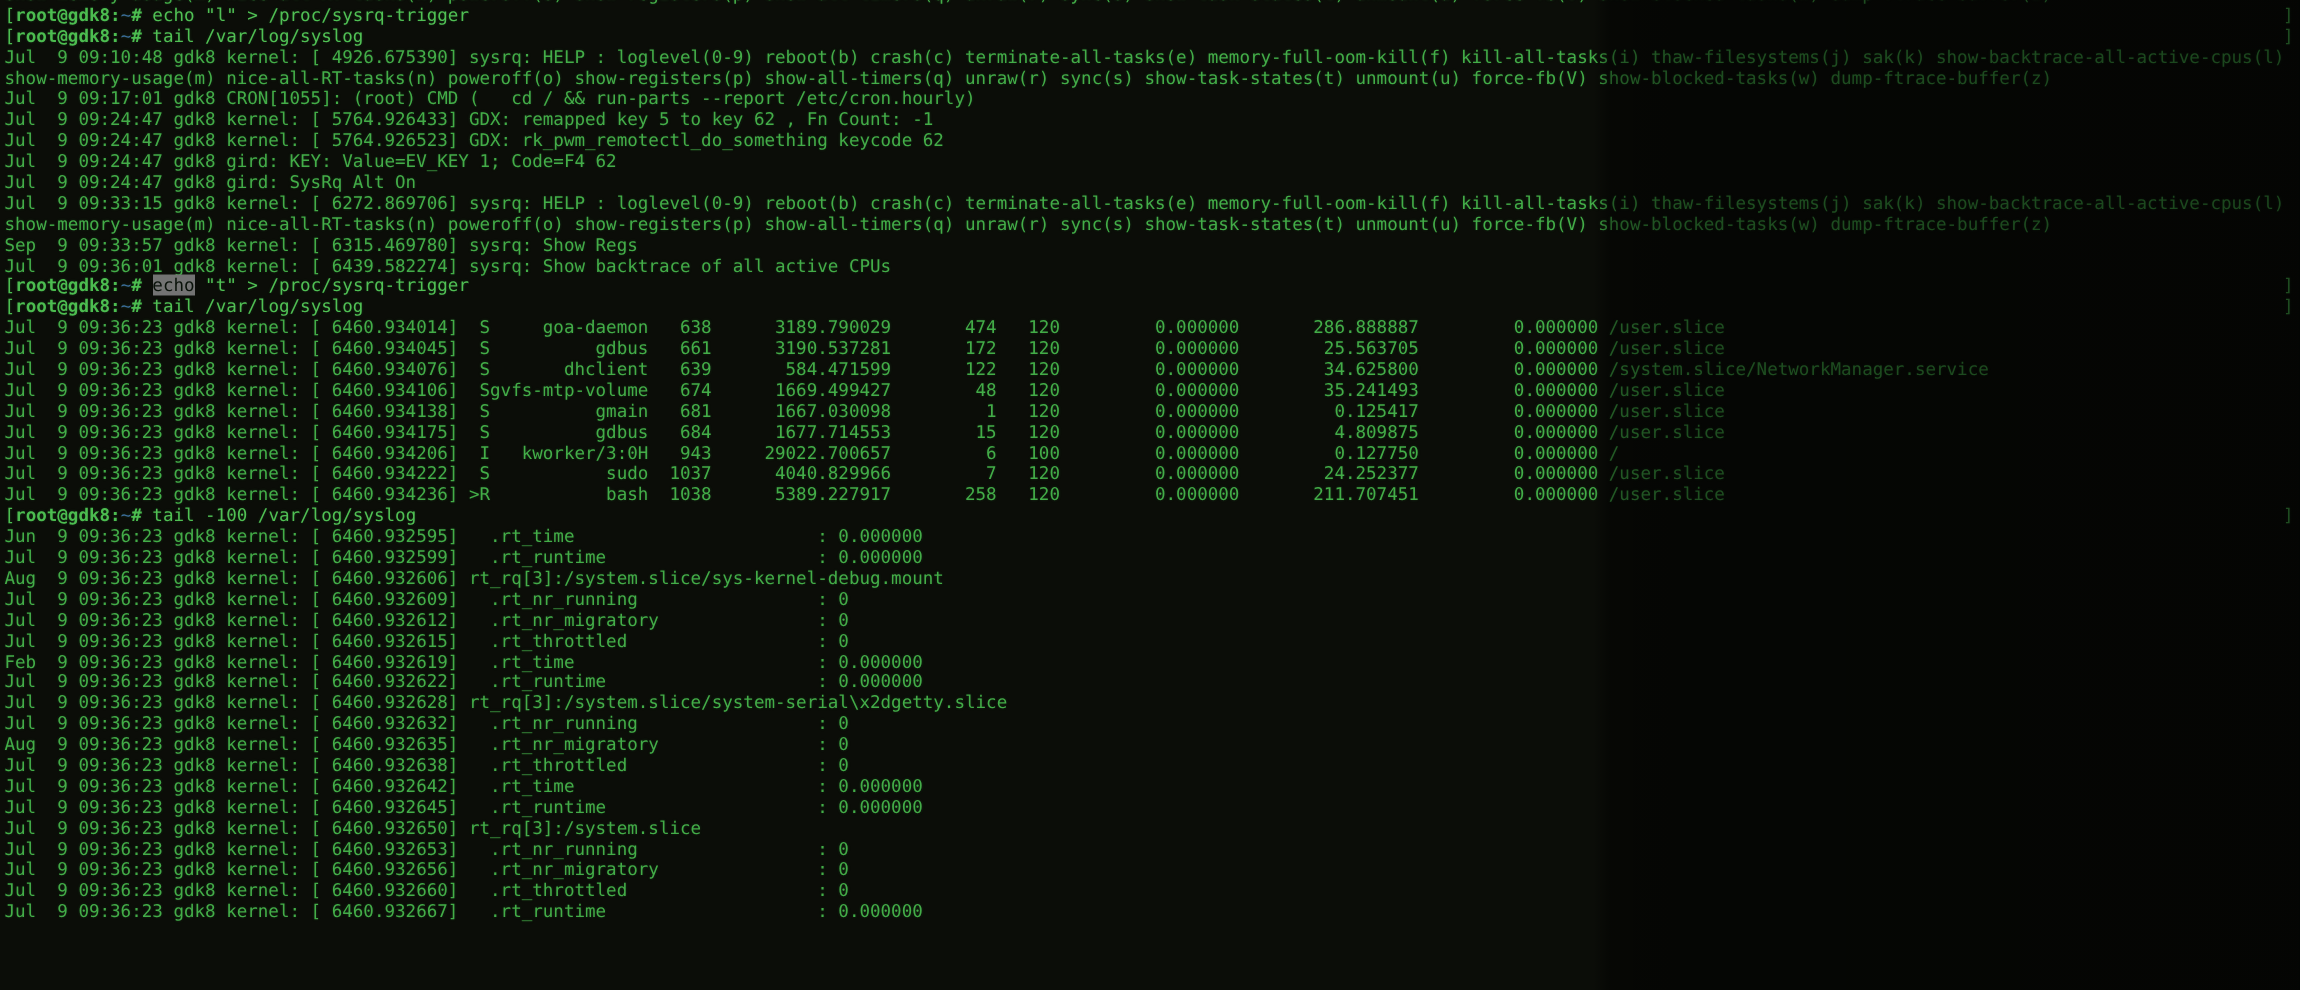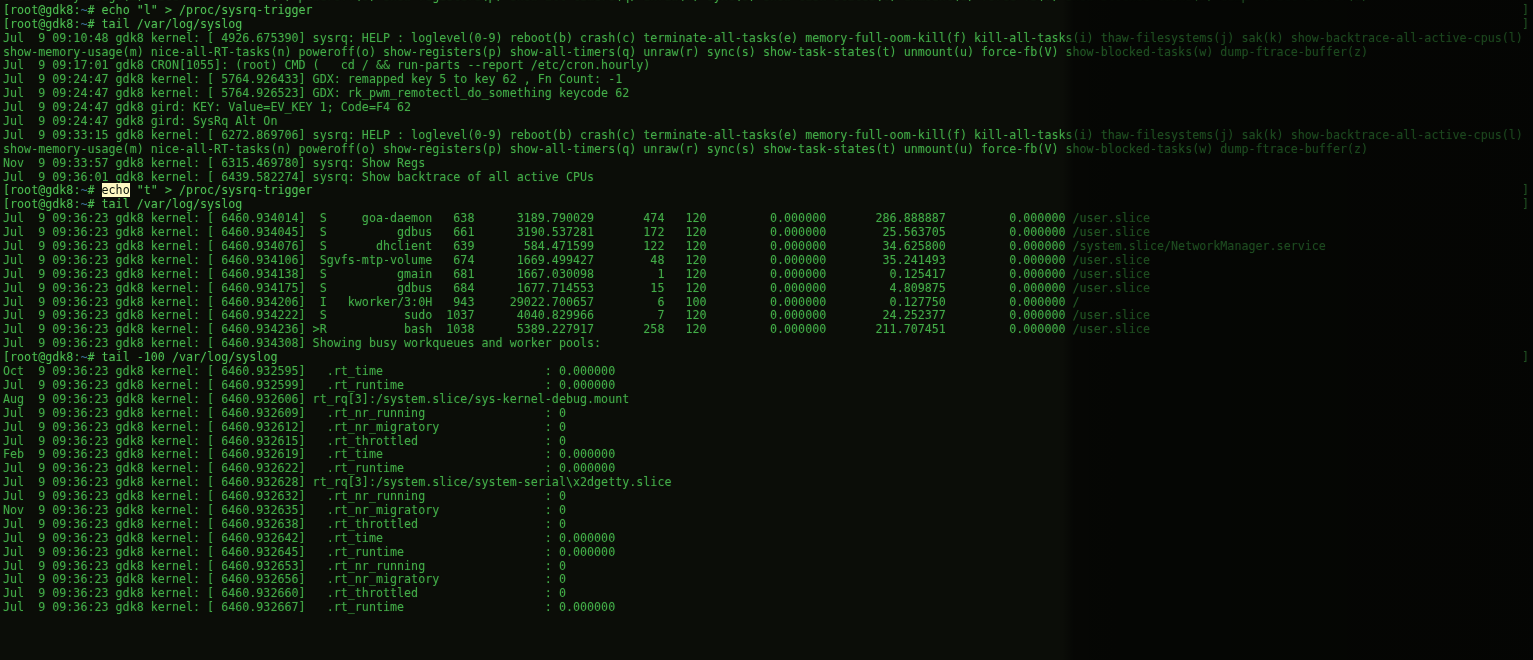--- a/index.html
+++ b/index.html
@@ -9,26 +9,26 @@
   }
   .screen{
     position:absolute;inset:0;
     font-family:"DejaVu Sans Mono",monospace;
     font-size:11.7px;line-height:13.9px;
     color:#43ad48;
     text-shadow:0 0 2px rgba(70,190,80,.22);
   }
   .lines{position:absolute;left:3px;top:-10px;right:0;}
   .line{height:13.9px;white-space:pre;position:relative;}
-  .pu{color:#4cbd50;}
+  .pu{color:#4cbd50;font-weight:bold;}
   .pb{color:#4cbd50;}
   .pp{color:#3c6d9c;}
   .cmd{color:#50c054;}
   .pr-close{position:absolute;right:4px;top:0;}
-  .hl{background:#fef9c3;color:#0a120a;text-shadow:none;}
+  .hl{background:#737373;color:#0a120a;text-shadow:none;}
   .shade{
     position:absolute;top:0;bottom:0;left:1062px;right:0;
     background:linear-gradient(to right,
       rgba(0,0,0,0) 0px,
       rgba(0,0,0,.48) 12px,
       rgba(0,0,0,.55) 60px,
       rgba(0,0,0,.60) 100%);
     pointer-events:none;
   }
 </style>
@@ -43,49 +43,49 @@
         <div class="line"><span class="pb">[</span><span class="pu">root@gdk8:</span><span class="pp">~</span><span class="pu"># </span><span class="cmd">tail /var/log/syslog</span><span class="pb pr-close">]</span></div>
         <div class="line">Jul  9 09:10:48 gdk8 kernel: [ 4926.675390] sysrq: HELP : loglevel(0-9) reboot(b) crash(c) terminate-all-tasks(e) memory-full-oom-kill(f) kill-all-tasks(i) thaw-filesystems(j) sak(k) show-backtrace-all-active-cpus(l)</div>
         <div class="line">show-memory-usage(m) nice-all-RT-tasks(n) poweroff(o) show-registers(p) show-all-timers(q) unraw(r) sync(s) show-task-states(t) unmount(u) force-fb(V) show-blocked-tasks(w) dump-ftrace-buffer(z)</div>
         <div class="line">Jul  9 09:17:01 gdk8 CRON[1055]: (root) CMD (   cd / &amp;&amp; run-parts --report /etc/cron.hourly)</div>
         <div class="line">Jul  9 09:24:47 gdk8 kernel: [ 5764.926433] GDX: remapped key 5 to key 62 , Fn Count: -1</div>
         <div class="line">Jul  9 09:24:47 gdk8 kernel: [ 5764.926523] GDX: rk_pwm_remotectl_do_something keycode 62</div>
         <div class="line">Jul  9 09:24:47 gdk8 gird: KEY: Value=EV_KEY 1; Code=F4 62</div>
         <div class="line">Jul  9 09:24:47 gdk8 gird: SysRq Alt On</div>
         <div class="line">Jul  9 09:33:15 gdk8 kernel: [ 6272.869706] sysrq: HELP : loglevel(0-9) reboot(b) crash(c) terminate-all-tasks(e) memory-full-oom-kill(f) kill-all-tasks(i) thaw-filesystems(j) sak(k) show-backtrace-all-active-cpus(l)</div>
         <div class="line">show-memory-usage(m) nice-all-RT-tasks(n) poweroff(o) show-registers(p) show-all-timers(q) unraw(r) sync(s) show-task-states(t) unmount(u) force-fb(V) show-blocked-tasks(w) dump-ftrace-buffer(z)</div>
-        <div class="line">Nov  9 09:33:57 gdk8 kernel: [ 6315.469780] sysrq: Show Regs</div>
+        <div class="line">Sep  9 09:33:57 gdk8 kernel: [ 6315.469780] sysrq: Show Regs</div>
         <div class="line">Jul  9 09:36:01 gdk8 kernel: [ 6439.582274] sysrq: Show backtrace of all active CPUs</div>
         <div class="line"><span class="pb">[</span><span class="pu">root@gdk8:</span><span class="pp">~</span><span class="pu"># </span><span class="cmd hl">echo</span><span class="cmd"> "t" &gt; /proc/sysrq-trigger</span><span class="pb pr-close">]</span></div>
         <div class="line"><span class="pb">[</span><span class="pu">root@gdk8:</span><span class="pp">~</span><span class="pu"># </span><span class="cmd">tail /var/log/syslog</span><span class="pb pr-close">]</span></div>
         <div class="line">Jul  9 09:36:23 gdk8 kernel: [ 6460.934014]  S     goa-daemon   638      3189.790029       474   120         0.000000       286.888887         0.000000 /user.slice</div>
         <div class="line">Jul  9 09:36:23 gdk8 kernel: [ 6460.934045]  S          gdbus   661      3190.537281       172   120         0.000000        25.563705         0.000000 /user.slice</div>
         <div class="line">Jul  9 09:36:23 gdk8 kernel: [ 6460.934076]  S       dhclient   639       584.471599       122   120         0.000000        34.625800         0.000000 /system.slice/NetworkManager.service</div>
         <div class="line">Jul  9 09:36:23 gdk8 kernel: [ 6460.934106]  Sgvfs-mtp-volume   674      1669.499427        48   120         0.000000        35.241493         0.000000 /user.slice</div>
         <div class="line">Jul  9 09:36:23 gdk8 kernel: [ 6460.934138]  S          gmain   681      1667.030098         1   120         0.000000         0.125417         0.000000 /user.slice</div>
         <div class="line">Jul  9 09:36:23 gdk8 kernel: [ 6460.934175]  S          gdbus   684      1677.714553        15   120         0.000000         4.809875         0.000000 /user.slice</div>
         <div class="line">Jul  9 09:36:23 gdk8 kernel: [ 6460.934206]  I   kworker/3:0H   943     29022.700657         6   100         0.000000         0.127750         0.000000 /</div>
         <div class="line">Jul  9 09:36:23 gdk8 kernel: [ 6460.934222]  S           sudo  1037      4040.829966         7   120         0.000000        24.252377         0.000000 /user.slice</div>
         <div class="line">Jul  9 09:36:23 gdk8 kernel: [ 6460.934236] &gt;R           bash  1038      5389.227917       258   120         0.000000       211.707451         0.000000 /user.slice</div>
-        <div class="line">Jul  9 09:36:23 gdk8 kernel: [ 6460.934308] Showing busy workqueues and worker pools:</div>
         <div class="line"><span class="pb">[</span><span class="pu">root@gdk8:</span><span class="pp">~</span><span class="pu"># </span><span class="cmd">tail -100 /var/log/syslog</span><span class="pb pr-close">]</span></div>
-        <div class="line">Oct  9 09:36:23 gdk8 kernel: [ 6460.932595]   .rt_time                       : 0.000000</div>
+        <div class="line">Jun  9 09:36:23 gdk8 kernel: [ 6460.932595]   .rt_time                       : 0.000000</div>
         <div class="line">Jul  9 09:36:23 gdk8 kernel: [ 6460.932599]   .rt_runtime                    : 0.000000</div>
         <div class="line">Aug  9 09:36:23 gdk8 kernel: [ 6460.932606] rt_rq[3]:/system.slice/sys-kernel-debug.mount</div>
         <div class="line">Jul  9 09:36:23 gdk8 kernel: [ 6460.932609]   .rt_nr_running                 : 0</div>
         <div class="line">Jul  9 09:36:23 gdk8 kernel: [ 6460.932612]   .rt_nr_migratory               : 0</div>
         <div class="line">Jul  9 09:36:23 gdk8 kernel: [ 6460.932615]   .rt_throttled                  : 0</div>
         <div class="line">Feb  9 09:36:23 gdk8 kernel: [ 6460.932619]   .rt_time                       : 0.000000</div>
         <div class="line">Jul  9 09:36:23 gdk8 kernel: [ 6460.932622]   .rt_runtime                    : 0.000000</div>
         <div class="line">Jul  9 09:36:23 gdk8 kernel: [ 6460.932628] rt_rq[3]:/system.slice/system-serial\x2dgetty.slice</div>
         <div class="line">Jul  9 09:36:23 gdk8 kernel: [ 6460.932632]   .rt_nr_running                 : 0</div>
-        <div class="line">Nov  9 09:36:23 gdk8 kernel: [ 6460.932635]   .rt_nr_migratory               : 0</div>
+        <div class="line">Aug  9 09:36:23 gdk8 kernel: [ 6460.932635]   .rt_nr_migratory               : 0</div>
         <div class="line">Jul  9 09:36:23 gdk8 kernel: [ 6460.932638]   .rt_throttled                  : 0</div>
         <div class="line">Jul  9 09:36:23 gdk8 kernel: [ 6460.932642]   .rt_time                       : 0.000000</div>
         <div class="line">Jul  9 09:36:23 gdk8 kernel: [ 6460.932645]   .rt_runtime                    : 0.000000</div>
+        <div class="line">Jul  9 09:36:23 gdk8 kernel: [ 6460.932650] rt_rq[3]:/system.slice</div>
         <div class="line">Jul  9 09:36:23 gdk8 kernel: [ 6460.932653]   .rt_nr_running                 : 0</div>
         <div class="line">Jul  9 09:36:23 gdk8 kernel: [ 6460.932656]   .rt_nr_migratory               : 0</div>
         <div class="line">Jul  9 09:36:23 gdk8 kernel: [ 6460.932660]   .rt_throttled                  : 0</div>
         <div class="line">Jul  9 09:36:23 gdk8 kernel: [ 6460.932667]   .rt_runtime                    : 0.000000</div>
       </div>
   </div>
   <div class="shade"></div>
 </div>
 
 </body></html>

